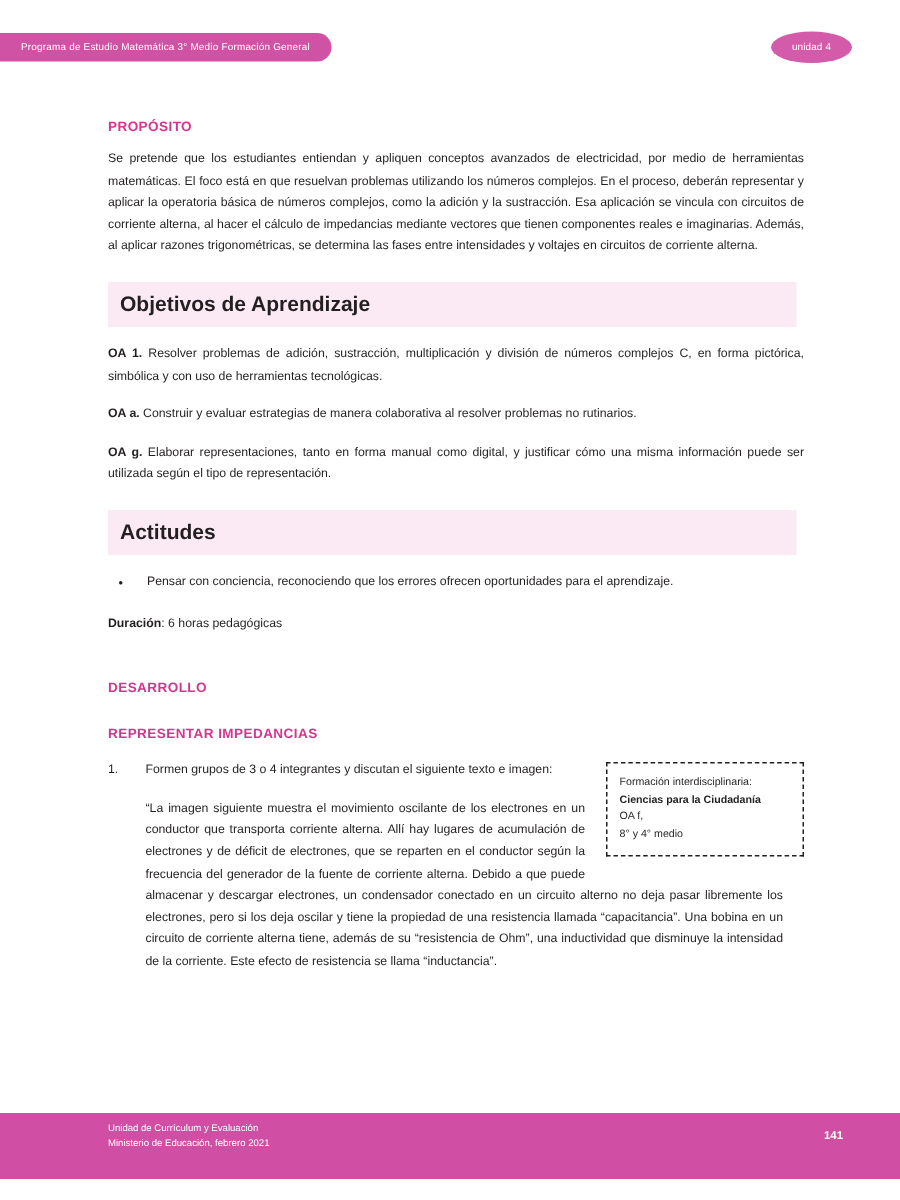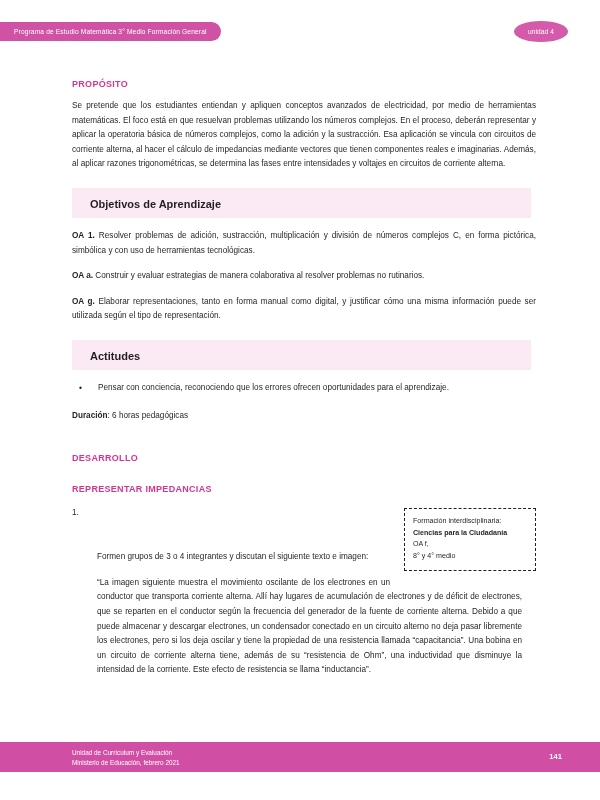--- a/index.html
+++ b/index.html
@@ -97,24 +97,23 @@
 
   
   .band {
     background: #fbeaf4;
     margin-top: 16px;
     padding: 6px 8px 6px 8px;
     width: 459px;
     box-sizing: border-box;
   }
   .band-text {
-    font-size: 11px;
-    font-weight: bold;
-    color: #231f20;
-    margin-left: 10px;
+    font-size: 14px;
+    font-weight: bold;
+    color: #231f20;
   }
 
   .oa-par {
     font-size: 8.2px;
     line-height: 14.6px;
     text-align: justify;
     margin: 11px 0 0 0;
   }
   .oa-par b { font-weight: bold; }
 
@@ -165,36 +164,36 @@
 
   .num-row {
     display: flex;
     font-size: 8.2px;
     line-height: 14.6px;
   }
   .num-marker {
     flex: 0 0 25px;
     width: 25px;
   }
-  .num-body { flex: 1; margin-top: 44px; }
+  .num-body { flex: 1; }
 
   .quote-par {
     font-size: 8.2px;
     line-height: 14.6px;
     text-align: justify;
     margin: 11px 14px 0 25px;
   }
 
   
   .footer {
     position: absolute;
     left: 0;
     top: 742px;
     width: 600px;
-    height: 30px;
+    height: 44px;
     background: #d04fa4;
   }
   .footer-left {
     position: absolute;
     left: 72px;
     top: 6px;
     color: #ffffff;
     font-size: 6.4px;
     line-height: 9.6px;
   }

